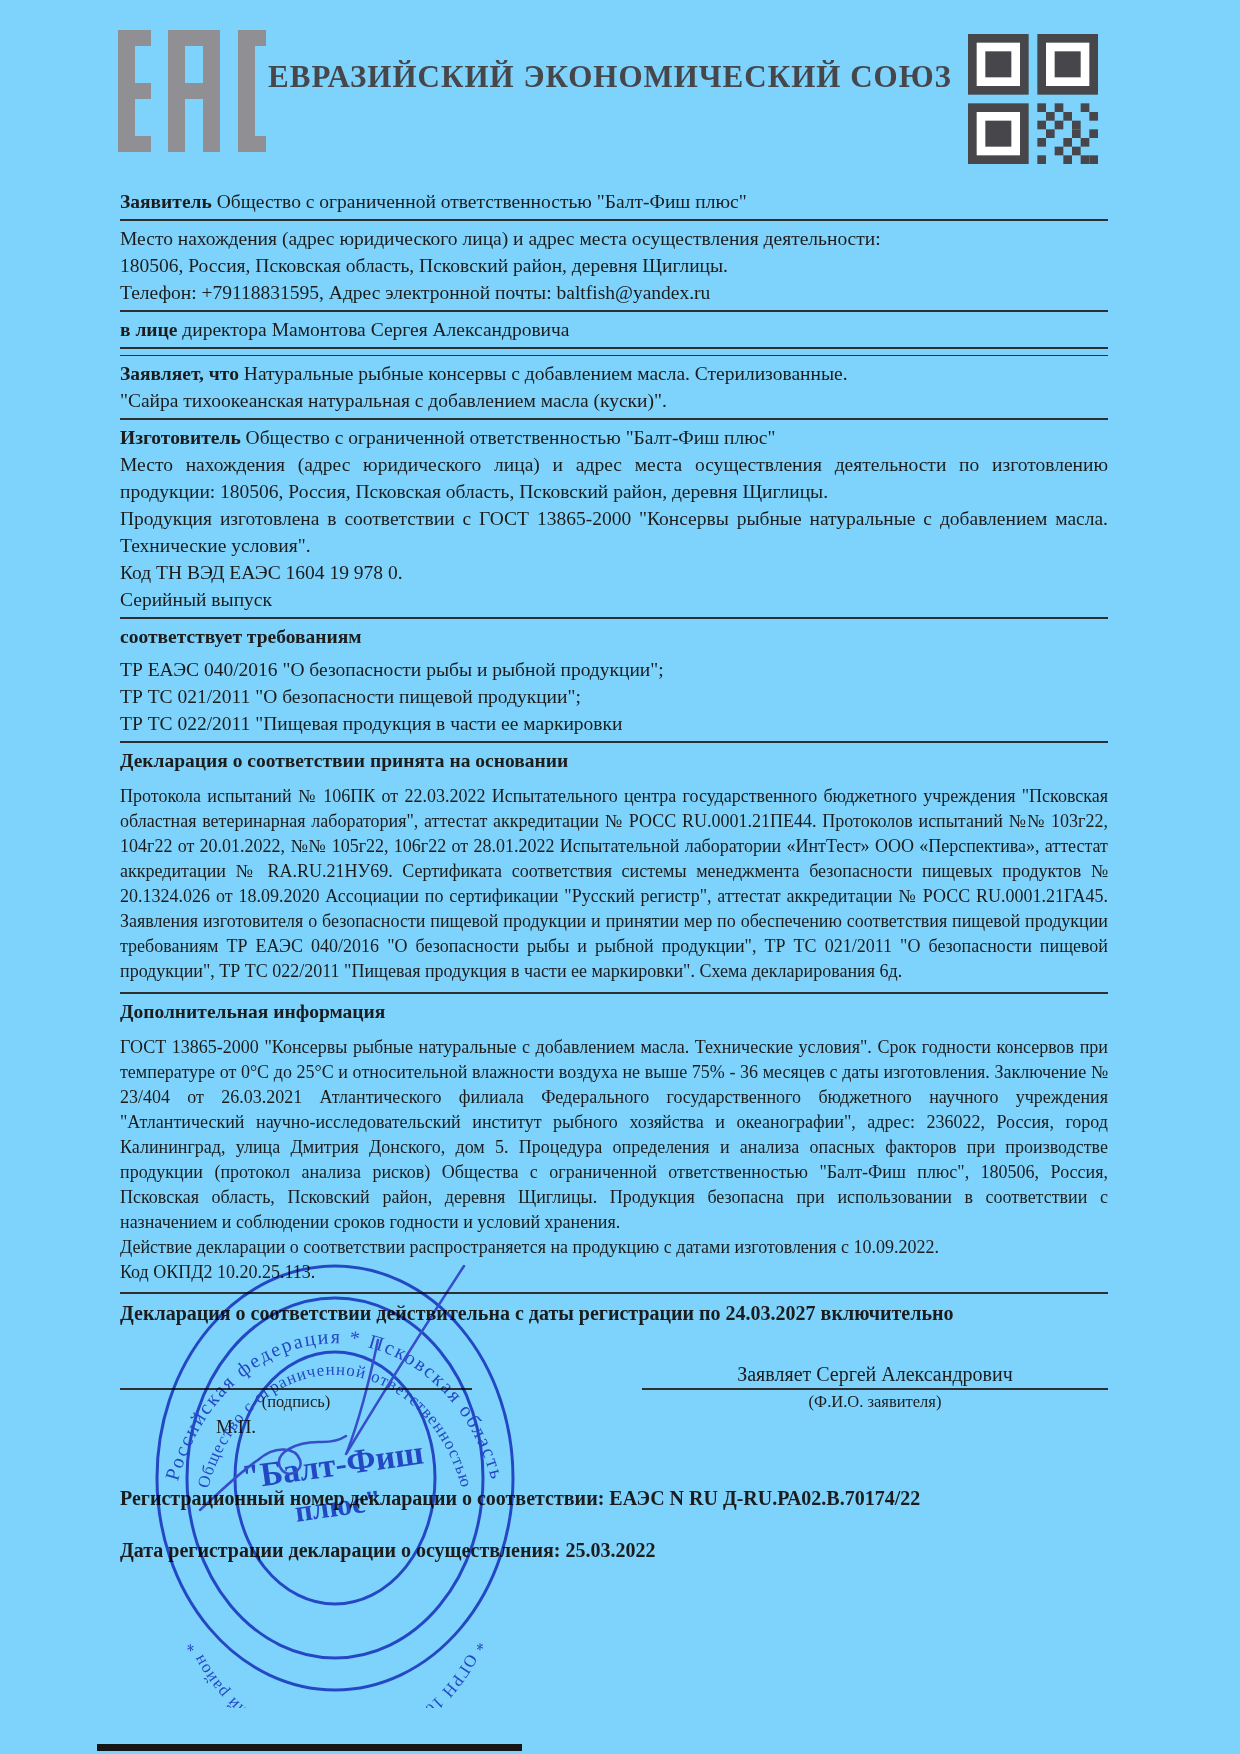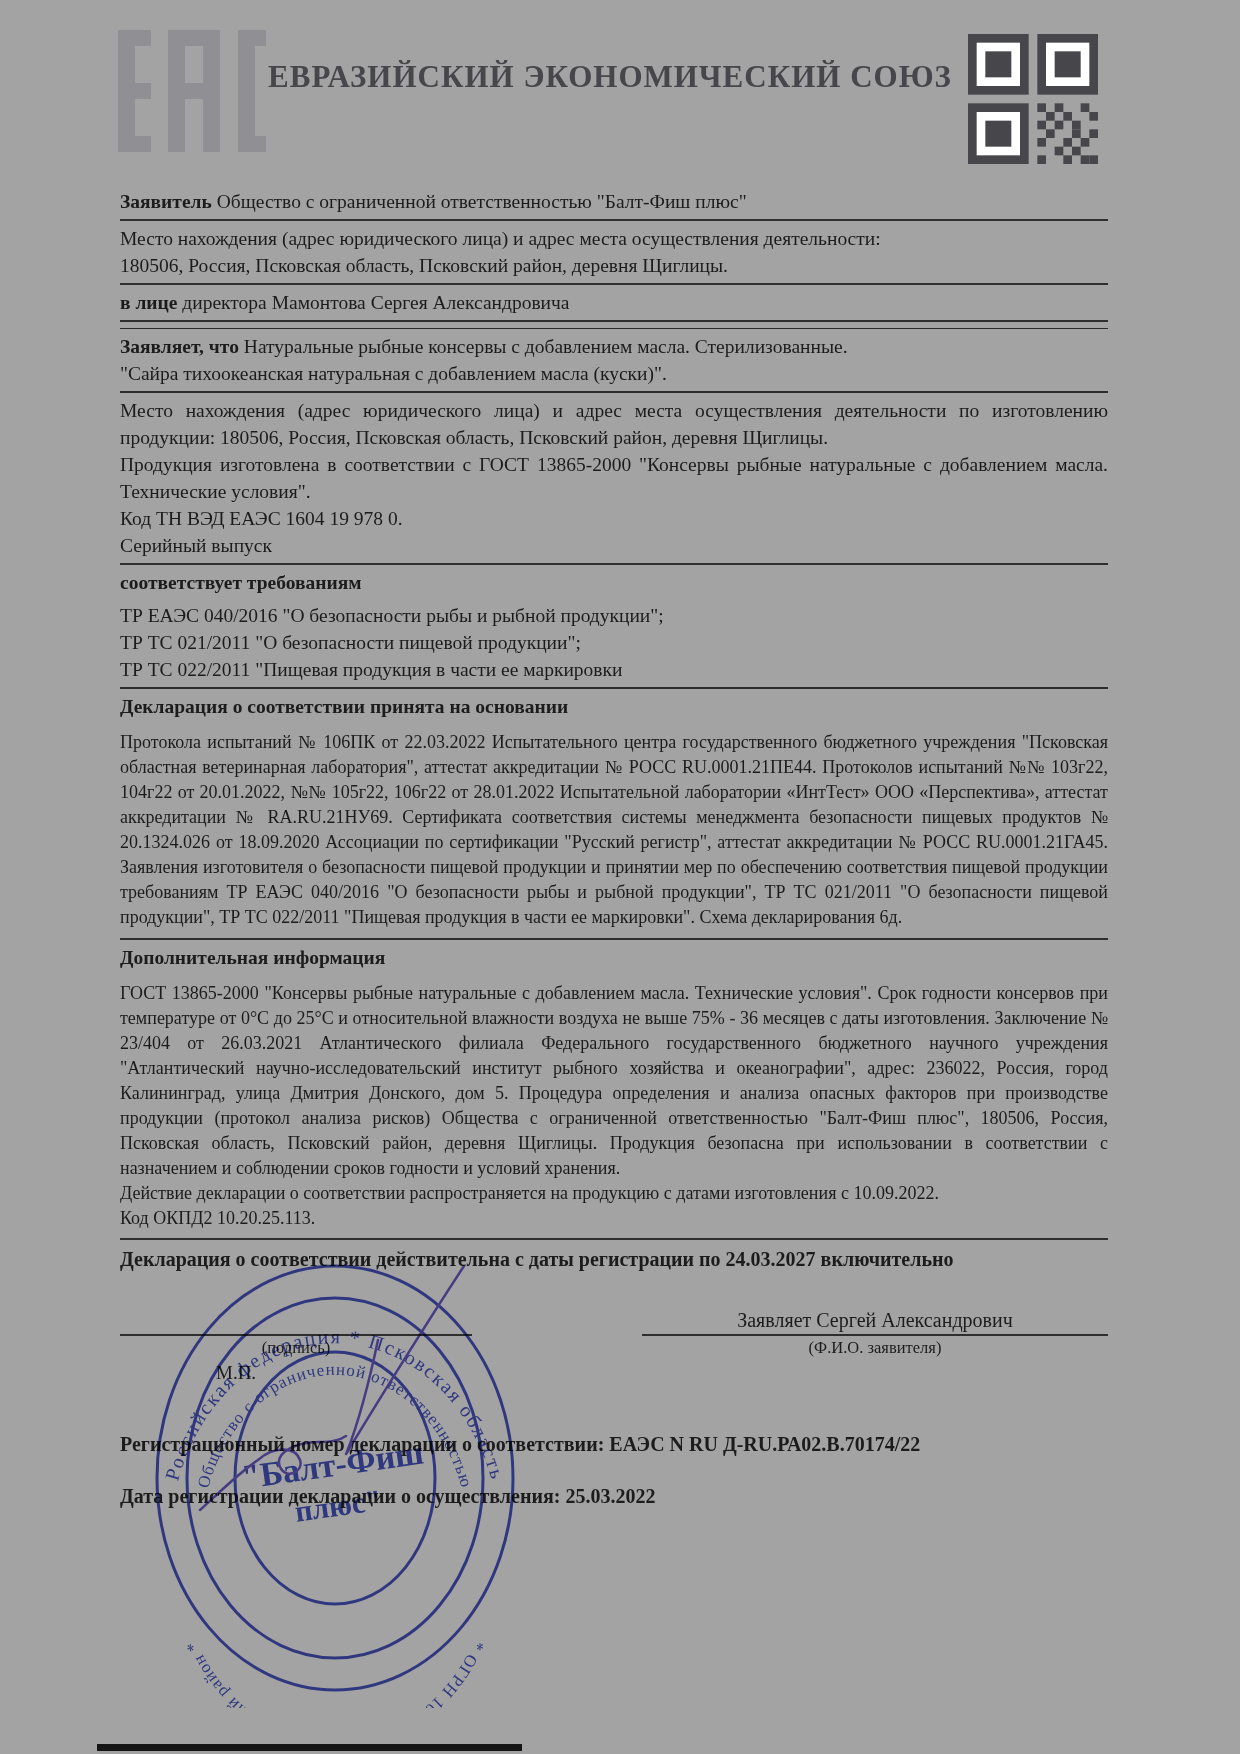--- a/index.html
+++ b/index.html
@@ -1,16 +1,16 @@
 <!DOCTYPE html>
 <html><head>
 <meta charset="utf-8">
 <style>
   html,body{margin:0;padding:0;background:#fff;}
-  .page{position:relative;width:1240px;height:1754px;background:#a3a3a3;overflow:hidden;
+  .page{position:relative;width:1240px;height:1754px;background:#7dd3fc;overflow:hidden;
         font-family:"Liberation Serif", serif;color:#1c1c1c;}
   
   .eac-logo{position:absolute;left:118px;top:30px;}
   .title{position:absolute;left:265px;top:56px;width:690px;text-align:center;
          font-weight:bold;color:#47474b;font-size:31px;line-height:41px;letter-spacing:1px;}
   .qr{position:absolute;left:963px;top:34px;}
   
   .content{position:absolute;left:120px;top:188px;width:988px;z-index:1;}
   .ln{font-size:19.5px;line-height:27px;}
   .para{font-size:18px;line-height:25px;text-align:justify;}
@@ -102,36 +102,41 @@
   <div class="content">
 
     <div class="ln">
       <span class="b">Заявитель</span>
       <span>Общество с ограниченной ответственностью "Балт-Фиш плюс"</span>
     </div>
     <div class="hr"></div>
 
     <div class="ln">Место нахождения (адрес юридического лица) и адрес места осуществления деятельности:</div>
     <div class="ln">180506, Россия, Псковская область, Псковский район, деревня Щиглицы.</div>
+    <div class="ln">Телефон: +79118831595, Адрес электронной почты: baltfish@yandex.ru</div>
     <div class="hr thin"></div>
 
     <div class="ln">
       <span class="b">в лице</span>
       <span>директора Мамонтова Сергея Александровича</span>
     </div>
     <div class="hr" style="margin-bottom:6px"></div>
     <div class="hr thin" style="margin-top:0"></div>
 
     <div class="ln">
       <span class="b">Заявляет, что</span>
       <span>Натуральные рыбные консервы с добавлением масла. Стерилизованные.</span>
     </div>
     <div class="ln">"Сайра тихоокеанская натуральная с добавлением масла (куски)".</div>
     <div class="hr"></div>
 
+    <div class="ln">
+      <span class="b">Изготовитель</span>
+      <span>Общество с ограниченной ответственностью "Балт-Фиш плюс"</span>
+    </div>
     <div class="ln" style="text-align:justify">Место нахождения (адрес юридического лица) и адрес места осуществления деятельности по изготовлению продукции: 180506, Россия, Псковская область, Псковский район, деревня Щиглицы.</div>
     <div class="ln" style="text-align:justify">Продукция изготовлена в соответствии с ГОСТ 13865-2000 "Консервы рыбные натуральные с добавлением масла. Технические условия".</div>
     <div class="ln">Код ТН ВЭД ЕАЭС 1604 19 978 0.</div>
     <div class="ln">Серийный выпуск</div>
     <div class="hr"></div>
 
     <div class="sec-label">соответствует требованиям</div>
     <div class="ln gap6">ТР ЕАЭС 040/2016 "О безопасности рыбы и рыбной продукции";</div>
     <div class="ln">ТР ТС 021/2011 "О безопасности пищевой продукции";</div>
     <div class="ln">ТР ТС 022/2011 "Пищевая продукция в части ее маркировки</div>

